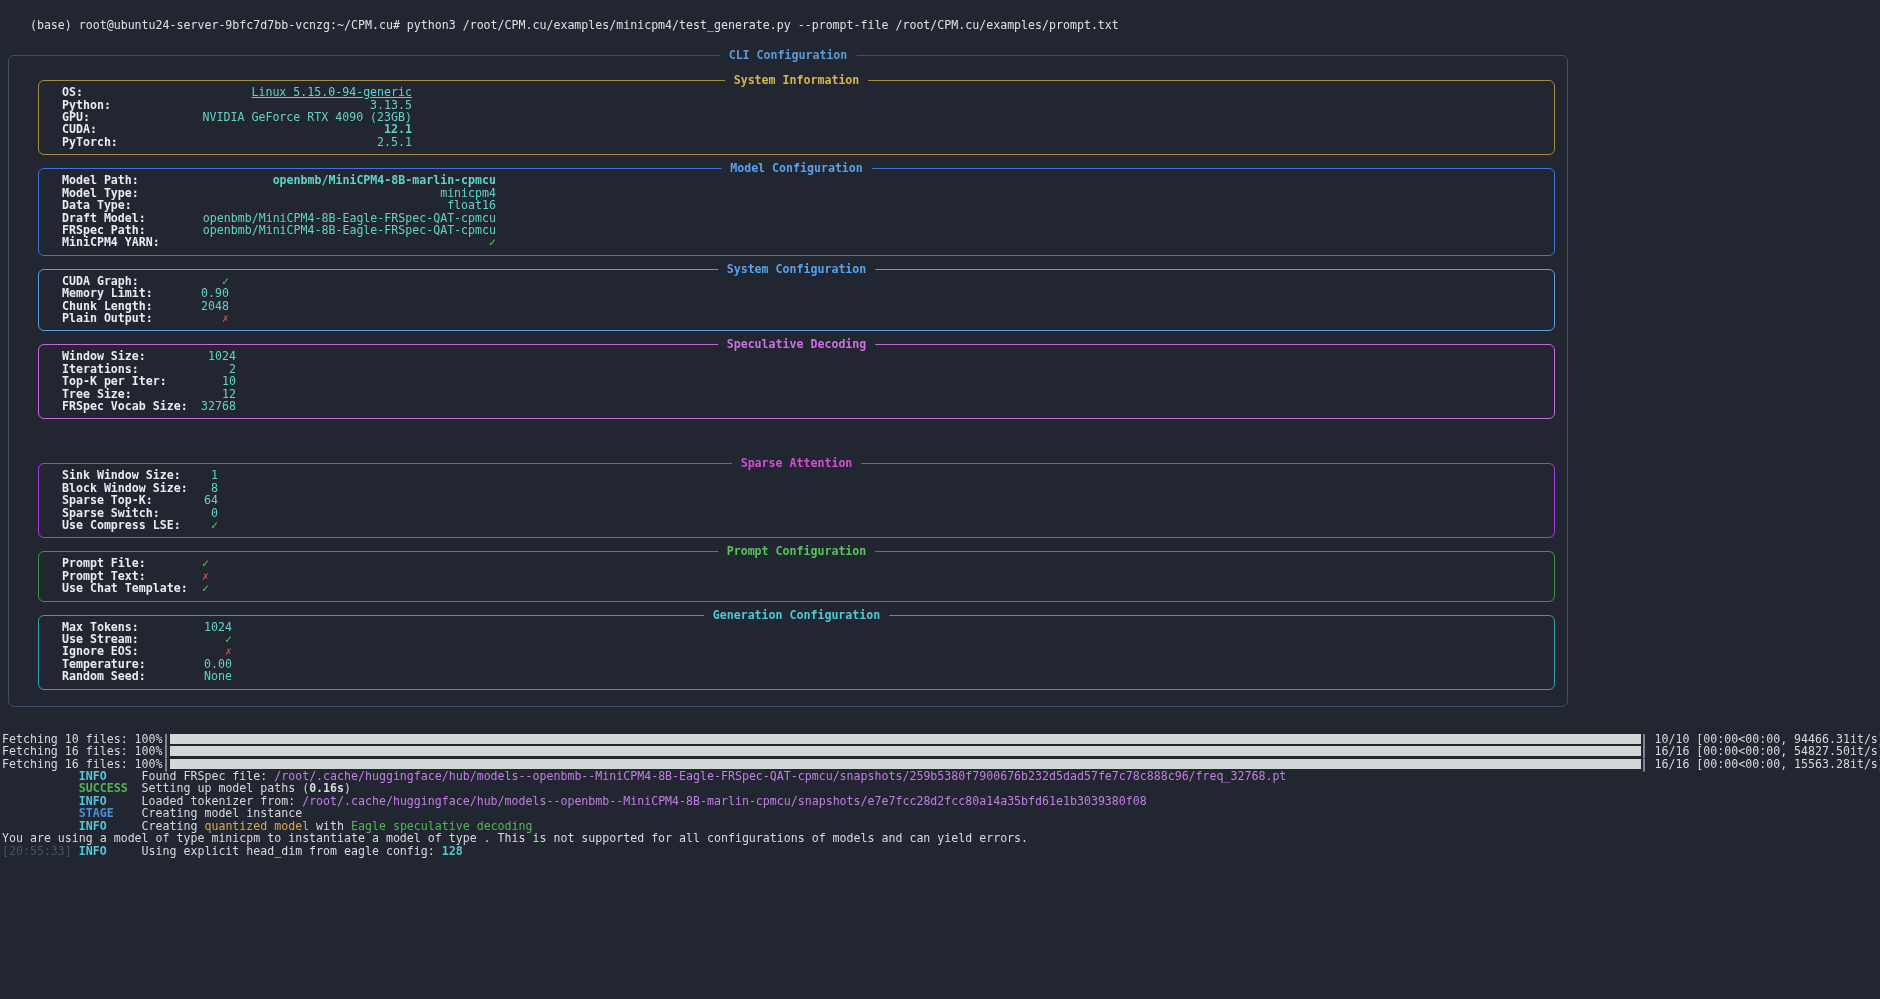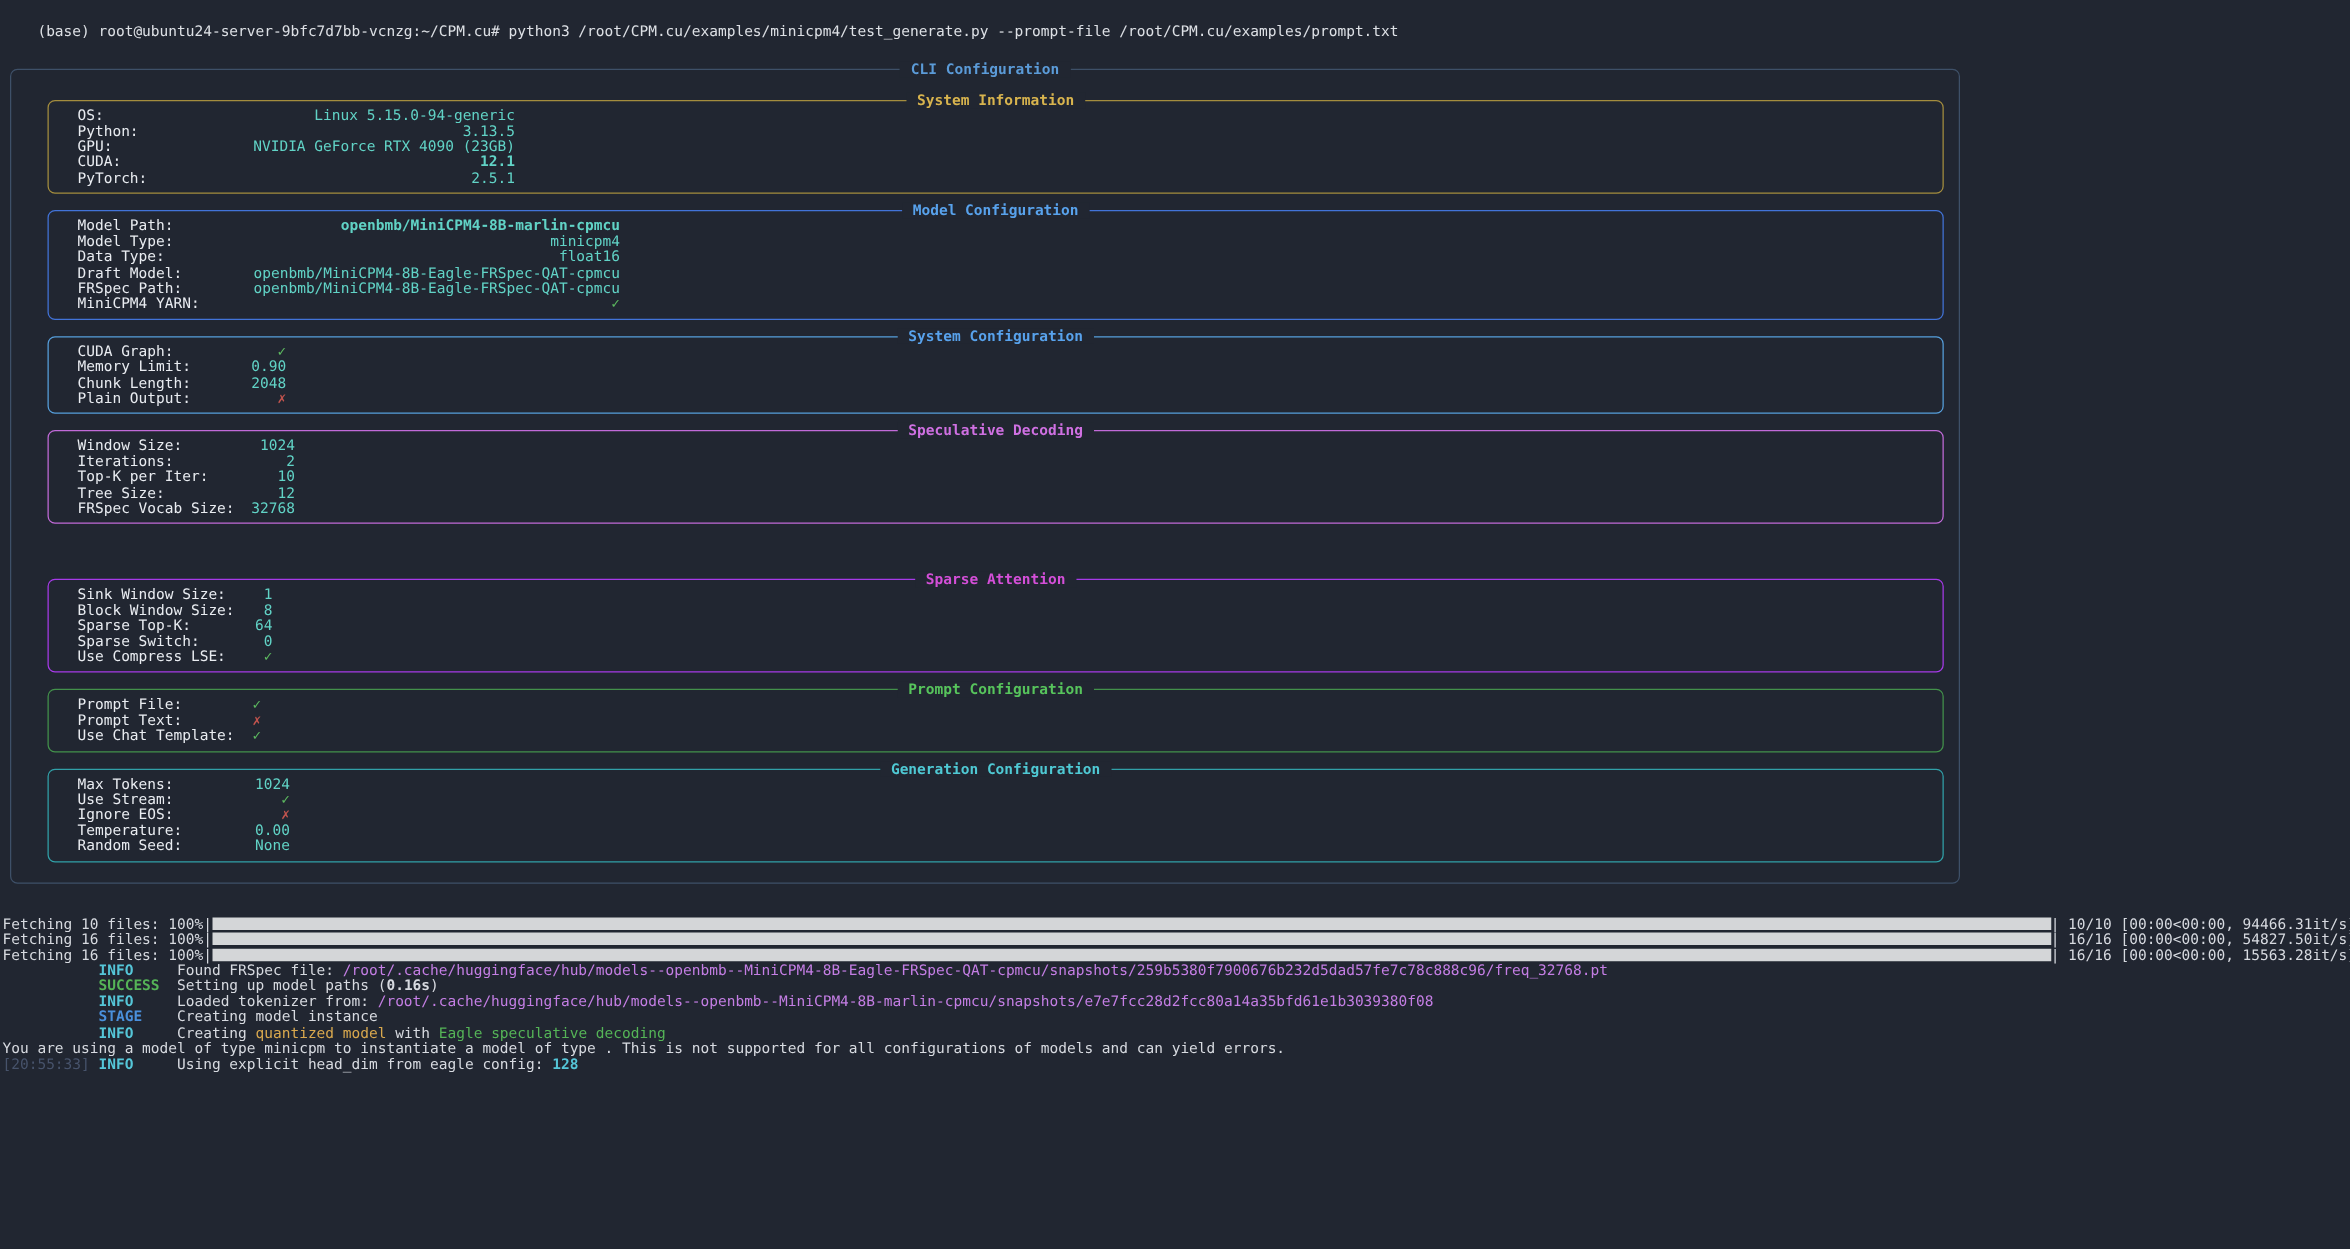--- a/index.html
+++ b/index.html
@@ -16,41 +16,41 @@
   .panel { position:relative; border:1px solid #3e5068; border-radius:6px; }
   .panel-outer { margin:11px 0 0 6px; width:1560px; padding:24px 12px 16px 15px; }
   .panel-inner { width:100%; margin-bottom:13px; }
   .panel-inner:last-child { margin-bottom:0; }
   .panel-title {
     position:absolute; top:-7px; left:50%; transform:translateX(-50%);
     background:#212631; padding:0 9px; font-weight:bold; white-space:nowrap;
   }
   .panel-body { padding:5px 23px 6px; }
   .cfg-row { position:relative; height:12.42px; white-space:pre; }
-  .cfg-label { font-weight:normal; color:#e9ecf1; }
+  .cfg-label { font-weight:bold; color:#e9ecf1; }
   .cfg-value { position:absolute; left:0; top:0; display:inline-block; text-align:right; }
   #log { margin-top:26px; }
   .log-line { height:12.45px; white-space:pre; }
   .pbar { display:inline-block; height:10px; vertical-align:-1px; }
 </style>
 </head>
 <body>
 
 <div class="screen">
   <div class="cmdline">
     <span>(base) root@ubuntu24-server-9bfc7d7bb-vcnzg:~/CPM.cu# python3 /root/CPM.cu/examples/minicpm4/test_generate.py --prompt-file /root/CPM.cu/examples/prompt.txt</span>
   </div>
 
   <div class="panel panel-outer" id="outer-panel" style="border-color: rgb(62, 80, 104); padding-left: 29px;">
     <span class="panel-title" id="outer-title" style="color: rgb(91, 155, 216);">CLI Configuration</span>
     <div id="sections">
         <section class="panel panel-inner" style="border-color: rgb(164, 141, 62);">
           <span class="panel-title" style="color: rgb(216, 180, 78);">System Information</span>
           <div class="panel-body">
-            <div class="cfg-row"><span class="cfg-label">OS:</span><span class="cfg-value" style="width: 350px; color: rgb(97, 211, 198);">Linux 5.15.0-94-generic</span></div>
+            <div class="cfg-row"><span class="cfg-label">OS:</span><span class="cfg-value" style="width: 350px; color: rgb(97, 211, 198); text-decoration: underline;">Linux 5.15.0-94-generic</span></div>
             <div class="cfg-row"><span class="cfg-label">Python:</span><span class="cfg-value" style="width: 350px; color: rgb(97, 211, 198);">3.13.5</span></div>
             <div class="cfg-row"><span class="cfg-label">GPU:</span><span class="cfg-value" style="width: 350px; color: rgb(97, 211, 198);">NVIDIA GeForce RTX 4090 (23GB)</span></div>
             <div class="cfg-row"><span class="cfg-label">CUDA:</span><span class="cfg-value" style="width: 350px; color: rgb(97, 211, 198); font-weight: bold;">12.1</span></div>
             <div class="cfg-row"><span class="cfg-label">PyTorch:</span><span class="cfg-value" style="width: 350px; color: rgb(97, 211, 198);">2.5.1</span></div>
           </div>
         </section>
         <section class="panel panel-inner" style="border-color: rgb(66, 115, 216);">
           <span class="panel-title" style="color: rgb(88, 162, 236);">Model Configuration</span>
           <div class="panel-body">
             <div class="cfg-row"><span class="cfg-label">Model Path:</span><span class="cfg-value" style="width: 434px; color: rgb(97, 211, 198); font-weight: bold;">openbmb/MiniCPM4-8B-marlin-cpmcu</span></div>

